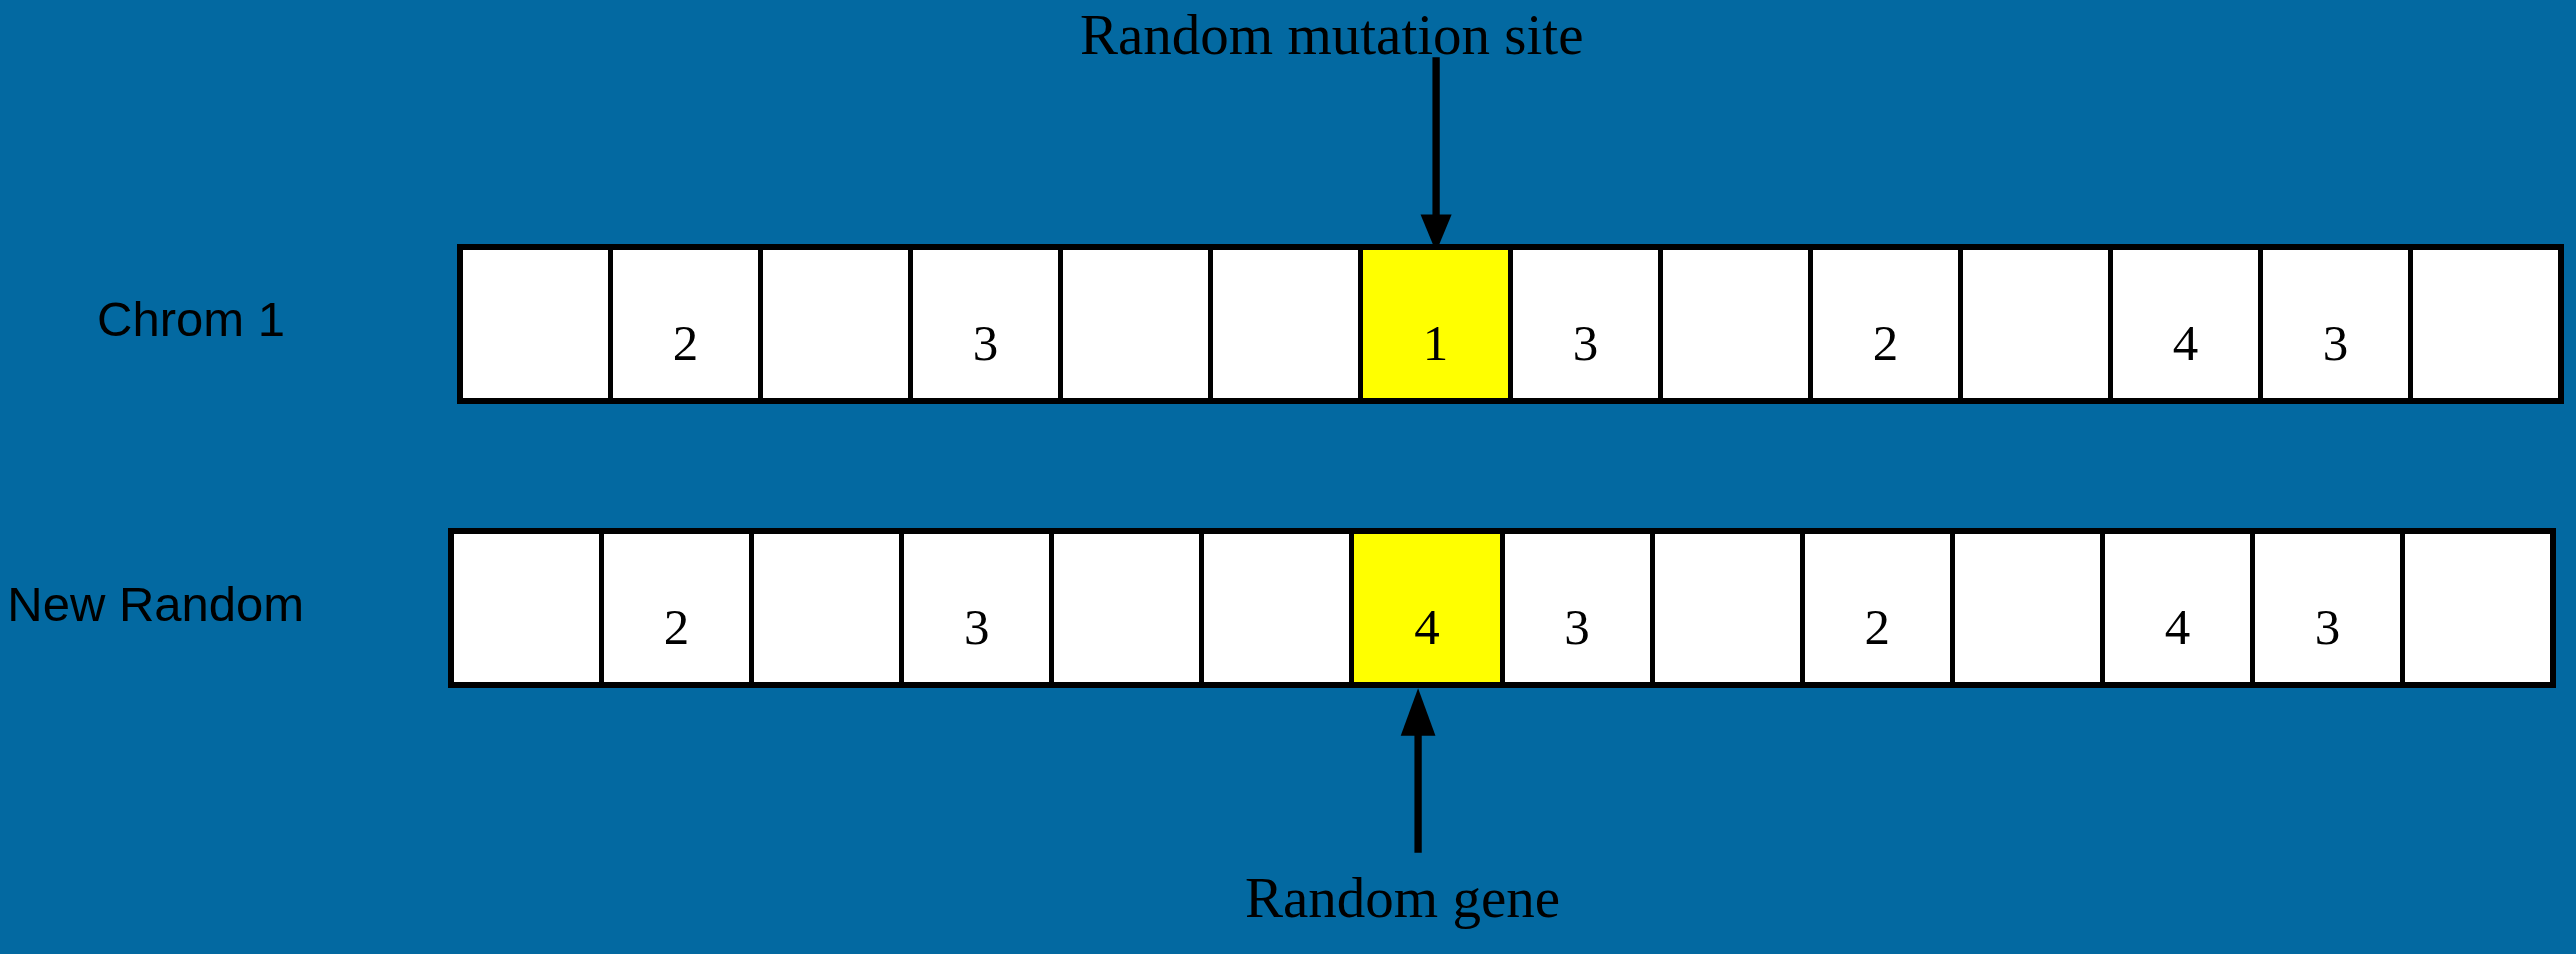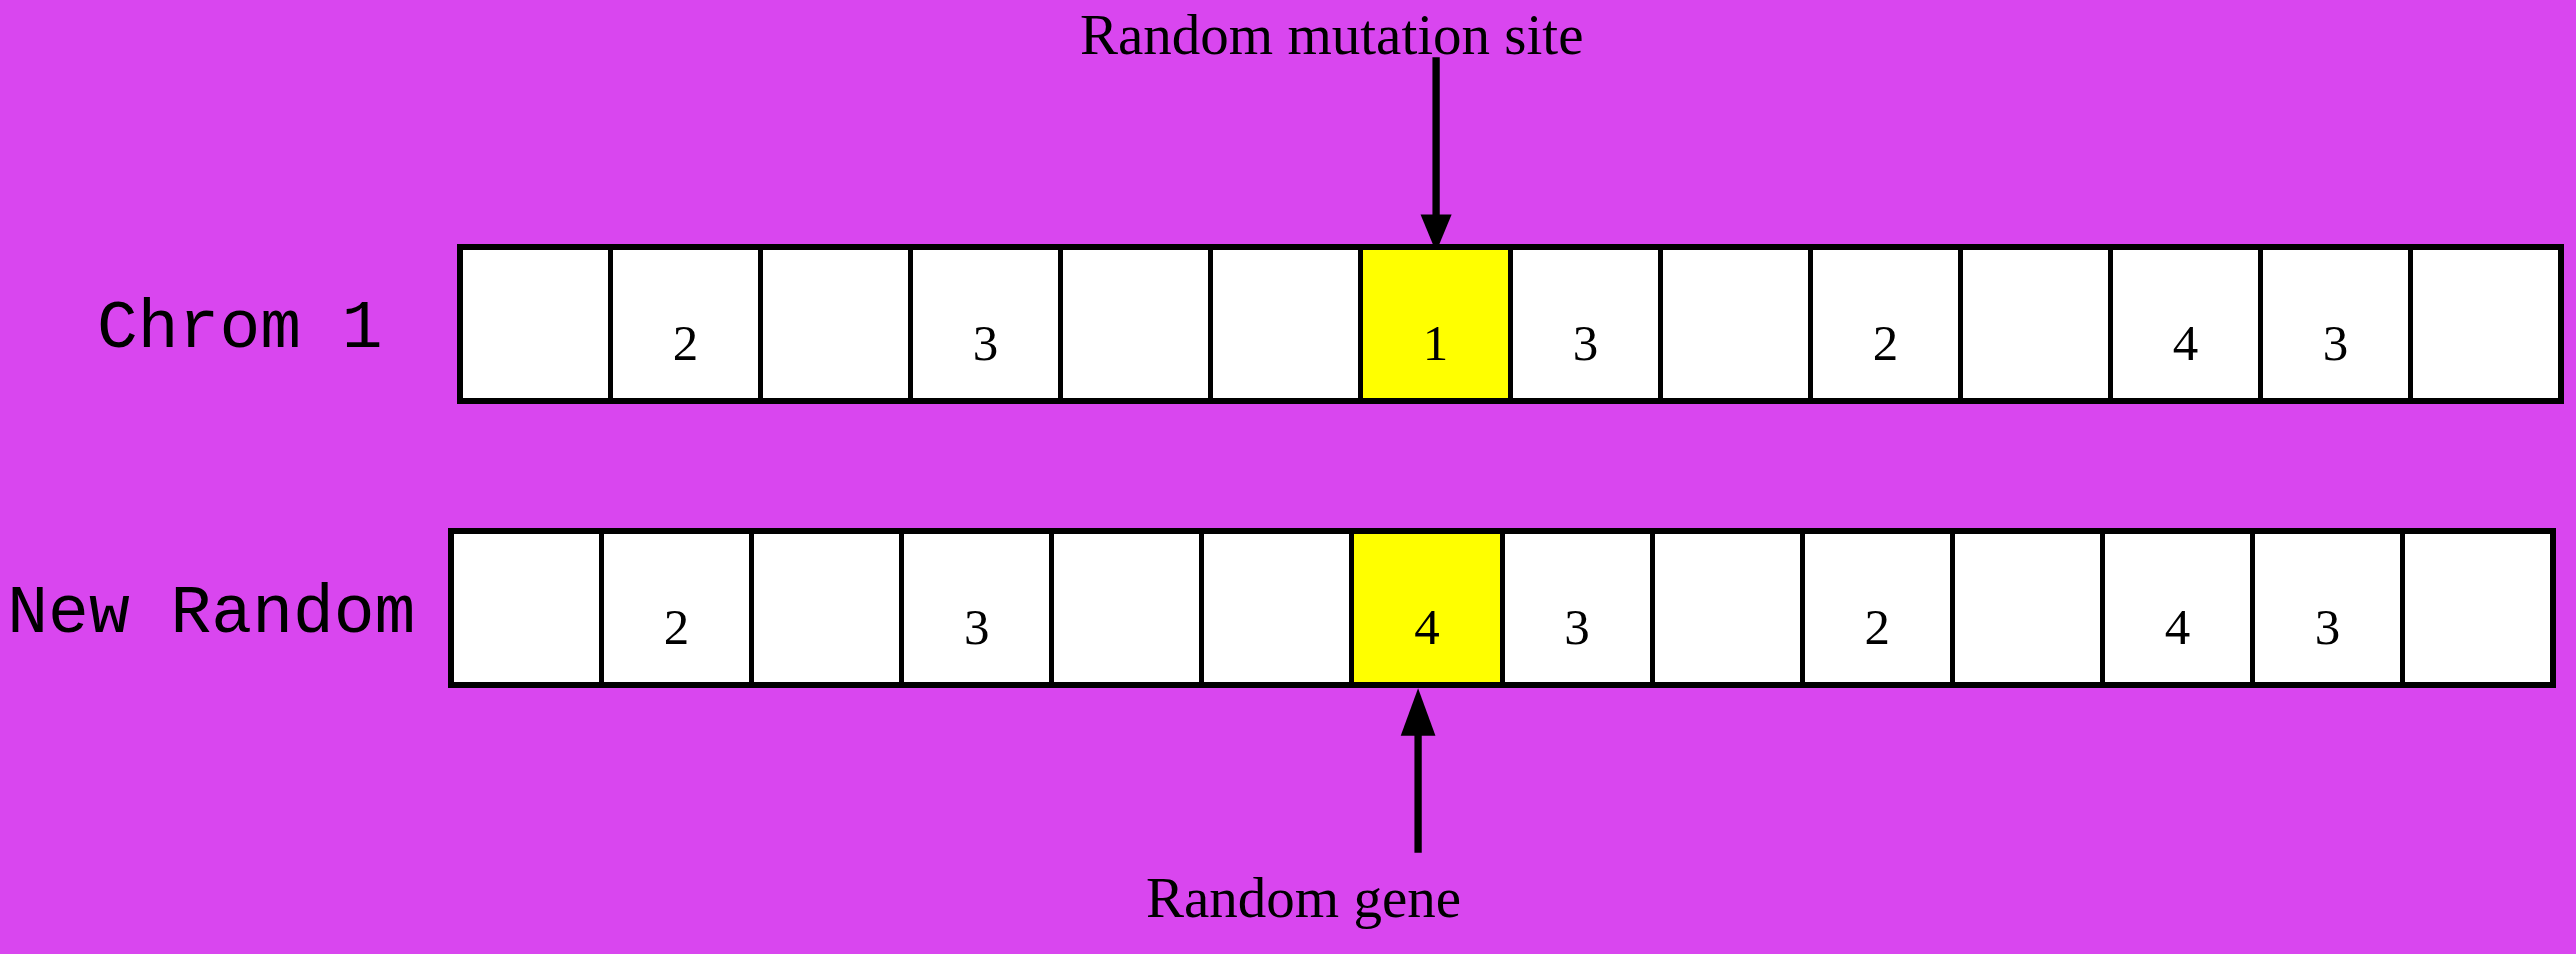--- a/index.html
+++ b/index.html
@@ -4,49 +4,49 @@
 <style>
   html, body {
     margin: 0;
     padding: 0;
     background: #ffffff;
   }
   #page {
     position: relative;
     width: 2576px;
     height: 955px;
-    background: #d946ef;
+    background: #0369a1;
     font-family: "Liberation Serif", "DejaVu Serif", serif;
     overflow: hidden;
   }
 
   
   .caption {
     position: absolute;
     color: #000000;
     font-family: "Liberation Serif", "DejaVu Serif", serif;
     font-size: 57px;
     line-height: 1;
     white-space: nowrap;
   }
   #caption-top {
     left: 1080px;
     top: 5.5px;
   }
   #caption-bottom {
-    left: 1146px;
+    left: 1245px;
     top: 869px;
   }
 
   
   .row-label {
     position: absolute;
     color: #000000;
-    font-family: Liberation Mono, monospace;
-    font-size: 68px;
+    font-family: Liberation Sans, sans-serif;
+    font-size: 49px;
     line-height: 1;
     white-space: nowrap;
   }
   #label-chrom1 {
     left: 97px;
     top: 295px;
   }
   #label-newchrom {
     left: 7.3px;
     top: 580px;

